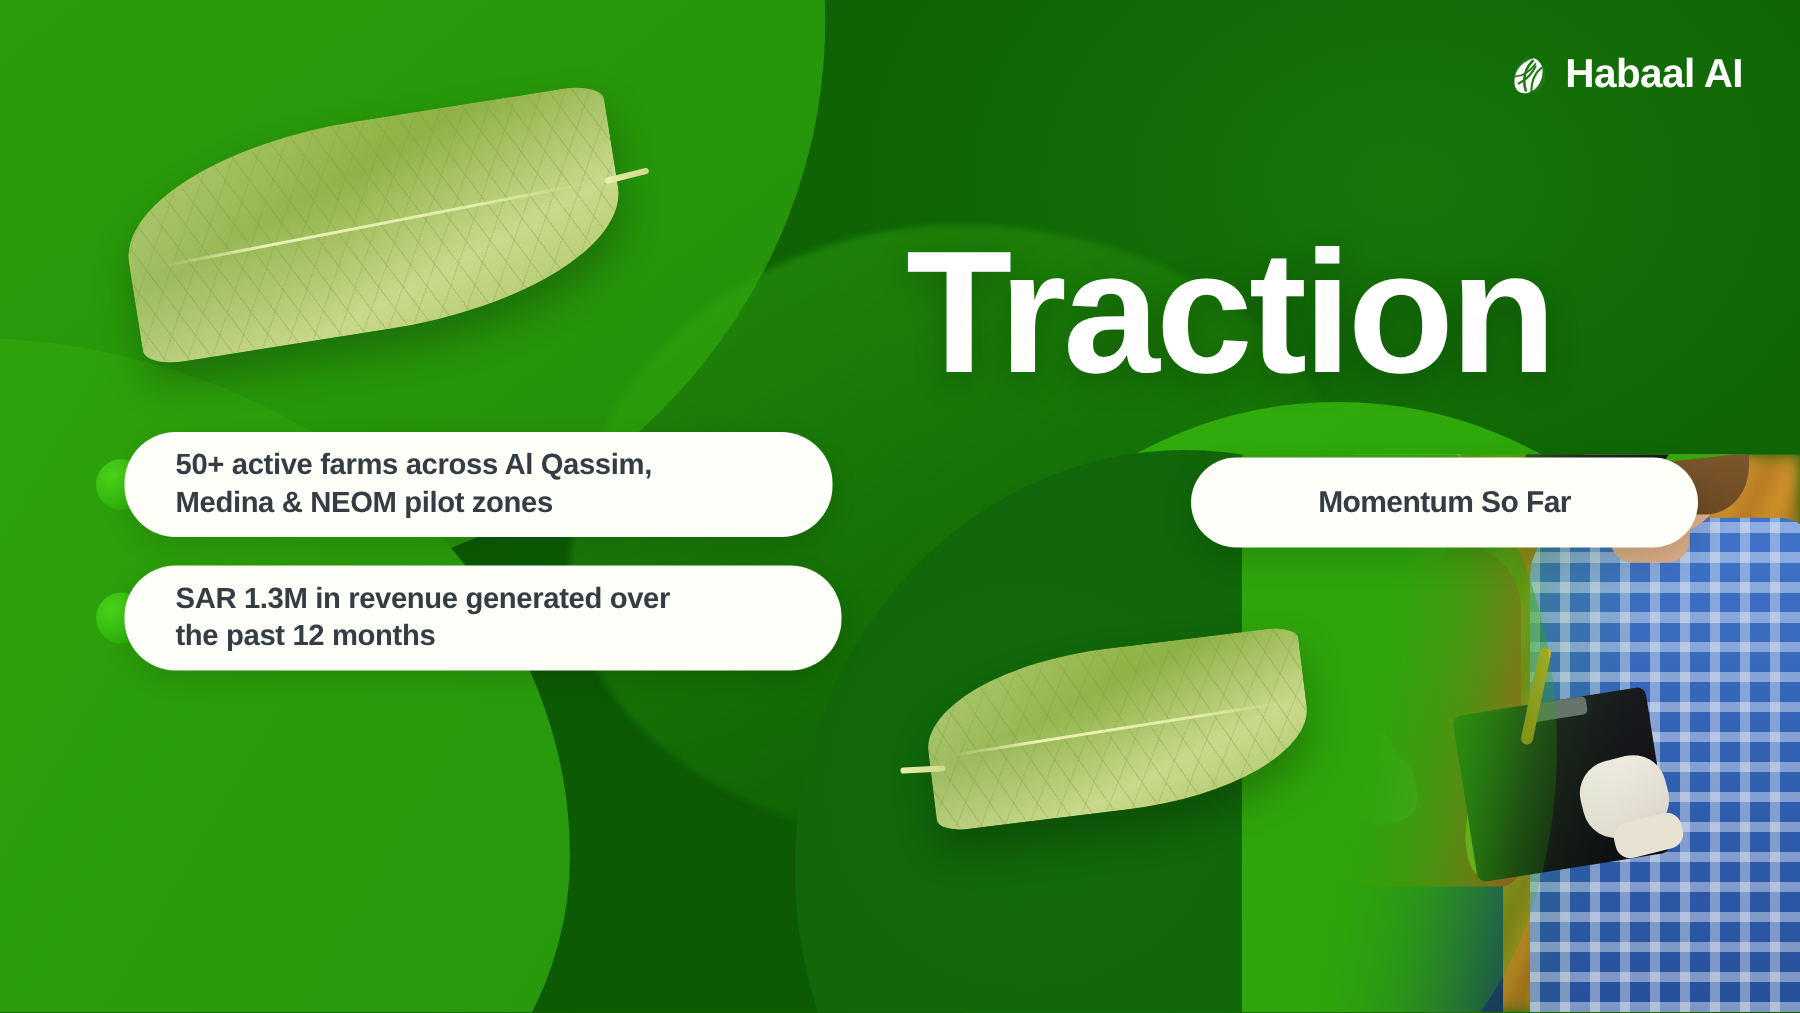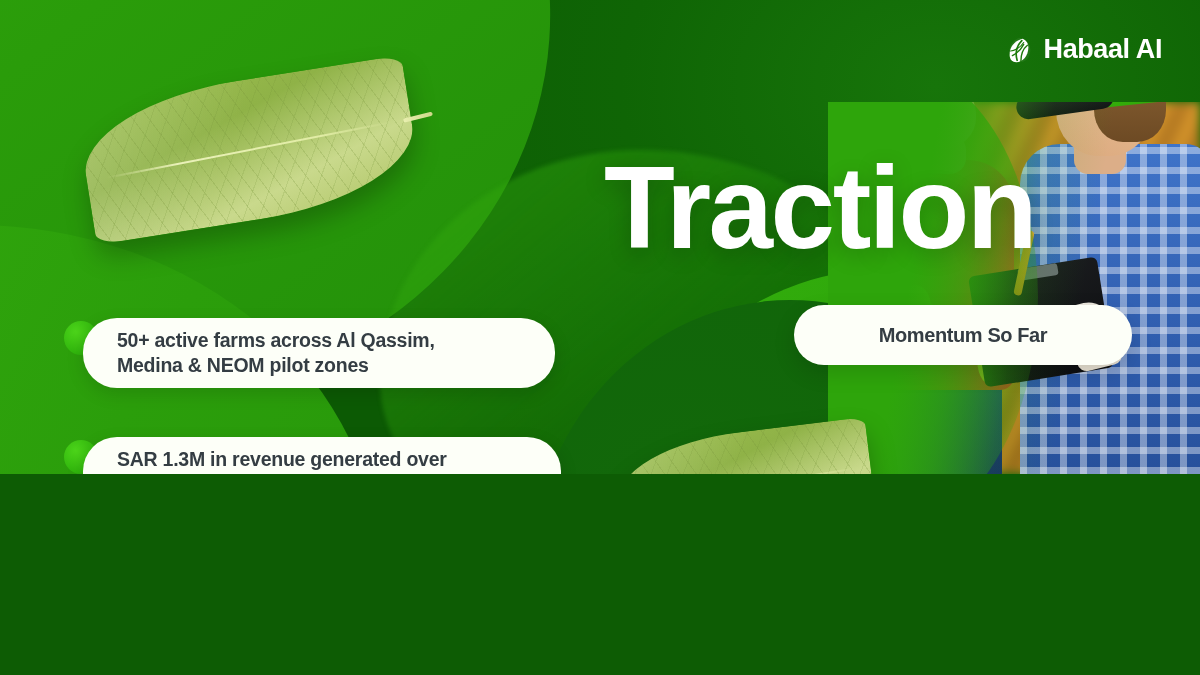--- a/index.html
+++ b/index.html
@@ -4,21 +4,21 @@
 <title>Traction</title>
 <style>
   * { margin:0; padding:0; box-sizing:border-box; }
   html, body {
     width:1200px; height:675px; overflow:hidden;
     font-family:"Liberation Sans", sans-serif;
     background:#0d5c04;
   }
   .slide {
     position:relative;
-    width:1200px; height:474px;
+    width:1200px; height:675px;
     overflow:hidden;
     background:
       radial-gradient(ellipse 700px 520px at 78% 18%, #17750a 0%, #0f6505 45%, #0c5a04 100%),
       linear-gradient(135deg, #1d7a0c 0%, #11660a 55%, #0b5604 100%);
   }
 
   
   .bg-layer { position:absolute; inset:0; }
 
   .blob-topleft {
@@ -295,21 +295,20 @@
   .bullet-pill {
     position:relative;
     margin-left:19px;
     min-height:62px;
     background:#fdfff8;
     border-radius:34px;
     padding:10px 26px 10px 34px;
     display:flex; align-items:flex-start;
     z-index:2;
     box-shadow:0 6px 18px rgba(0,0,0,.13);
-    margin-top:30px;
   }
   .bullet-text {
     color:#343d43;
     font-size:19.5px;
     font-weight:700;
     line-height:1.28;
     letter-spacing:-0.25px;
     white-space:pre-line;
   }
   .w1 { width:472px; }

